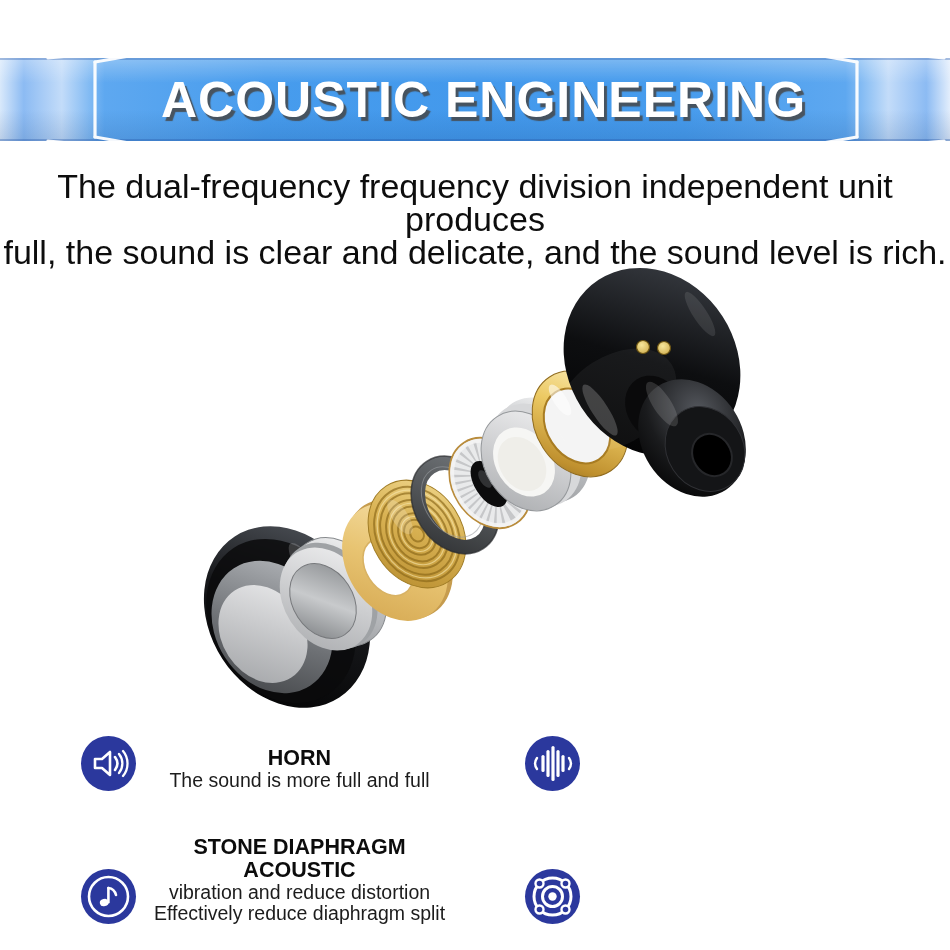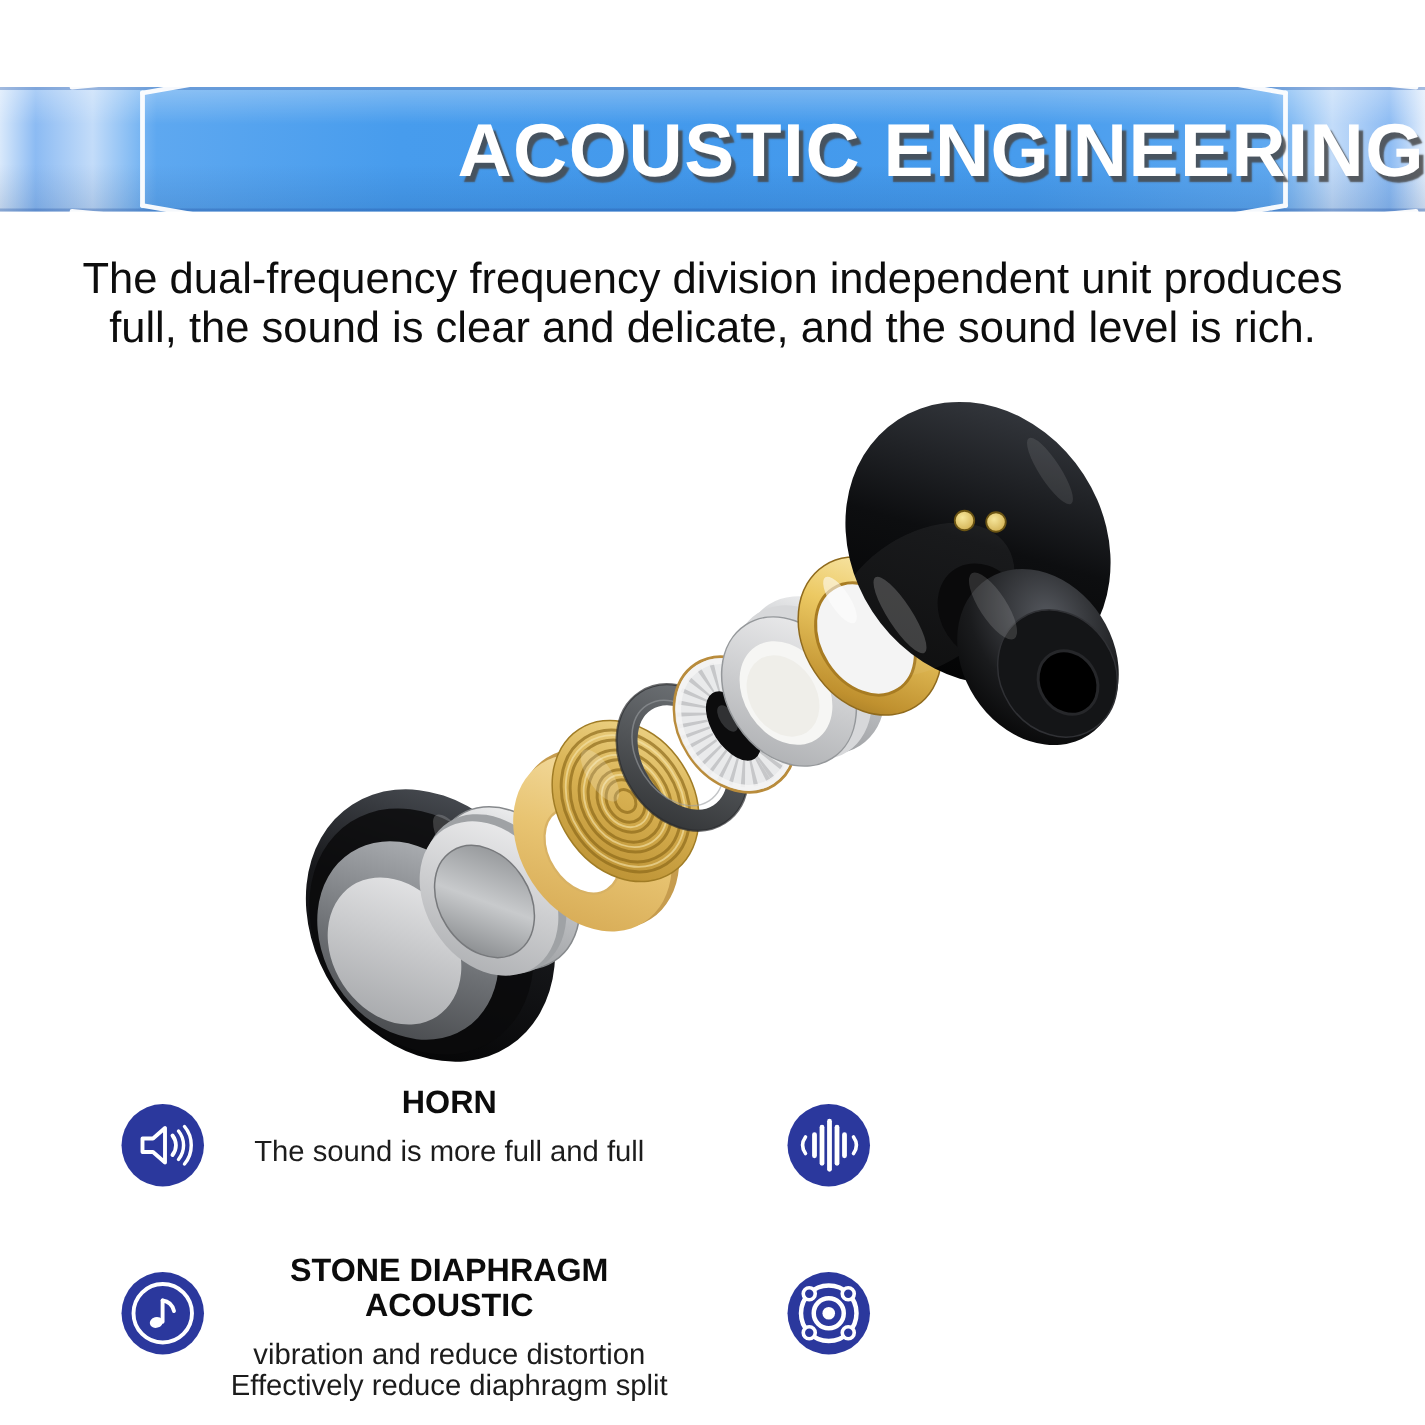--- a/index.html
+++ b/index.html
@@ -13,52 +13,52 @@
   
   .banner{
     position:absolute;top:58px;left:0;width:950px;height:83px;
     background:
       linear-gradient(180deg, rgba(255,255,255,.30) 0%, rgba(255,255,255,0) 30%, rgba(0,0,0,0) 62%, rgba(10,50,110,.14) 100%),
       linear-gradient(90deg,#d9e9fb 0%, #8cbbf3 2.5%, #c3dcf9 6.5%, #5ea8f0 11%, #479ced 28%, #4399ec 50%, #479ced 72%, #5ea8f0 89%, #c3dcf9 93.5%, #8cbbf3 97.5%, #e3eefc 100%);
     box-shadow: inset 0 2px 0 rgba(40,90,170,.35), inset 0 -2px 0 rgba(40,90,170,.35);
   }
   .banner-title{
     position:absolute;left:17px;right:0;top:0;height:83px;line-height:84px;
-    text-align:right;color:#fff;font-weight:bold;font-size:50px;letter-spacing:1px;
+    text-align:center;color:#fff;font-weight:bold;font-size:50px;letter-spacing:1px;
     text-shadow:3px 4px 1px rgba(70,70,70,.85);
     white-space:nowrap;
   }
   .banner-deco{position:absolute;left:0;top:-6px;width:950px;height:95px;overflow:visible;}
 
   
   .intro{
     position:absolute;top:170px;left:0;width:950px;text-align:center;
-    font-size:29px;line-height:33px;color:#0d0d0d;
+    font-size:34px;line-height:33px;color:#0d0d0d;
   }
 
   
   .diagram{position:absolute;top:258px;left:0;width:950px;height:470px;}
 
   
   .features{position:absolute;top:0;left:0;width:950px;height:950px;pointer-events:none;}
   .frow{position:absolute;left:0;width:950px;display:grid;grid-template-columns:475px 475px;}
   .frow1{top:722px;}
   .frow2{top:834px;}
-  .feat{display:flex;align-items:flex-start;}
+  .feat{display:flex;align-items:flex-end;}
   .cell-left{padding-left:81px;}
   .cell-right{padding-left:50px;}
   .ficon{
     width:55px;height:55px;border-radius:50%;background:var(--icon-blue);
     flex:0 0 55px;margin-top:14px;
     display:flex;align-items:center;justify-content:center;
   }
   .ficon svg{width:55px;height:55px;display:block;}
   .ftext{flex:1;text-align:center;padding:0 20px 0 8px;margin-top:2px;}
   .ftitle{font-weight:bold;font-size:21.5px;line-height:23px;color:#0c0c0c;}
-  .fdesc{font-size:19.5px;line-height:21px;color:#1c1c1c;margin-top:11px;}
+  .fdesc{font-size:19.5px;line-height:21px;color:#1c1c1c;margin-top:0;}
 </style>
 </head>
 <body>
 
 <div class="banner">
   <svg class="banner-deco" viewBox="0 0 950 95">
     <g stroke="#ffffff" stroke-width="3.2" stroke-linecap="round" opacity="0.95" fill="none">
 
       <path d="M95,10 L95,85"></path>
       <path d="M95,10 L135,3"></path>

